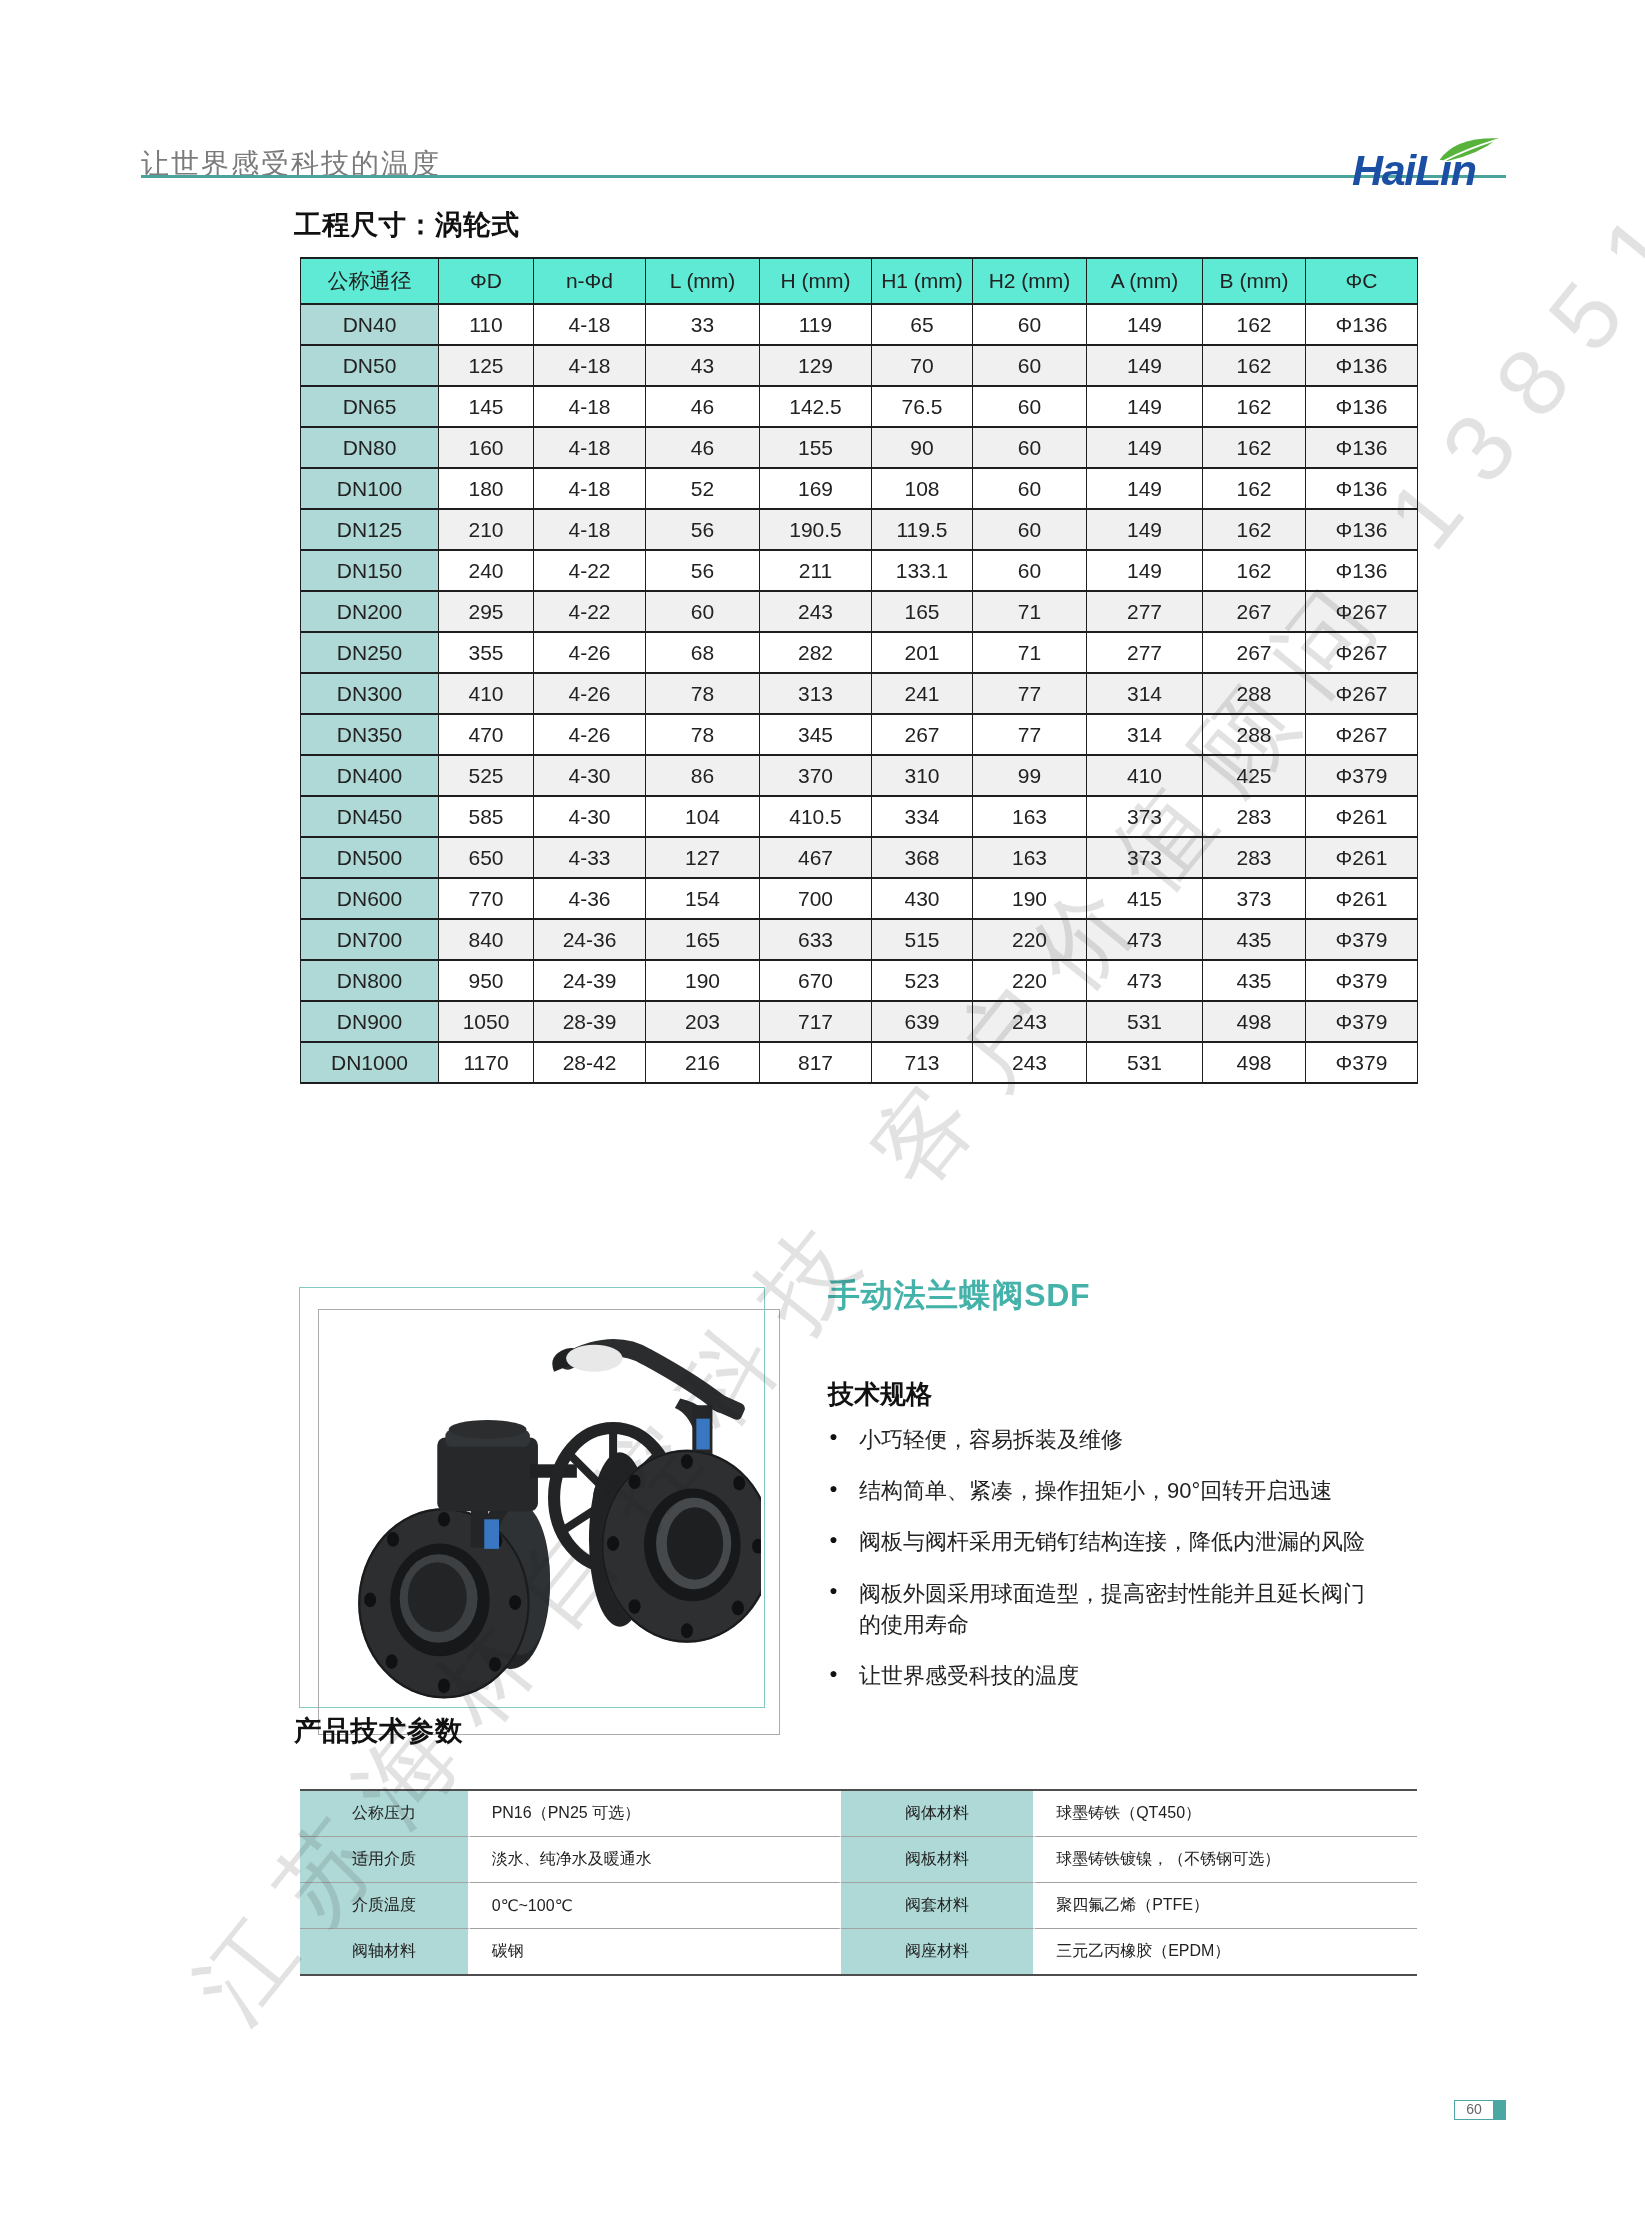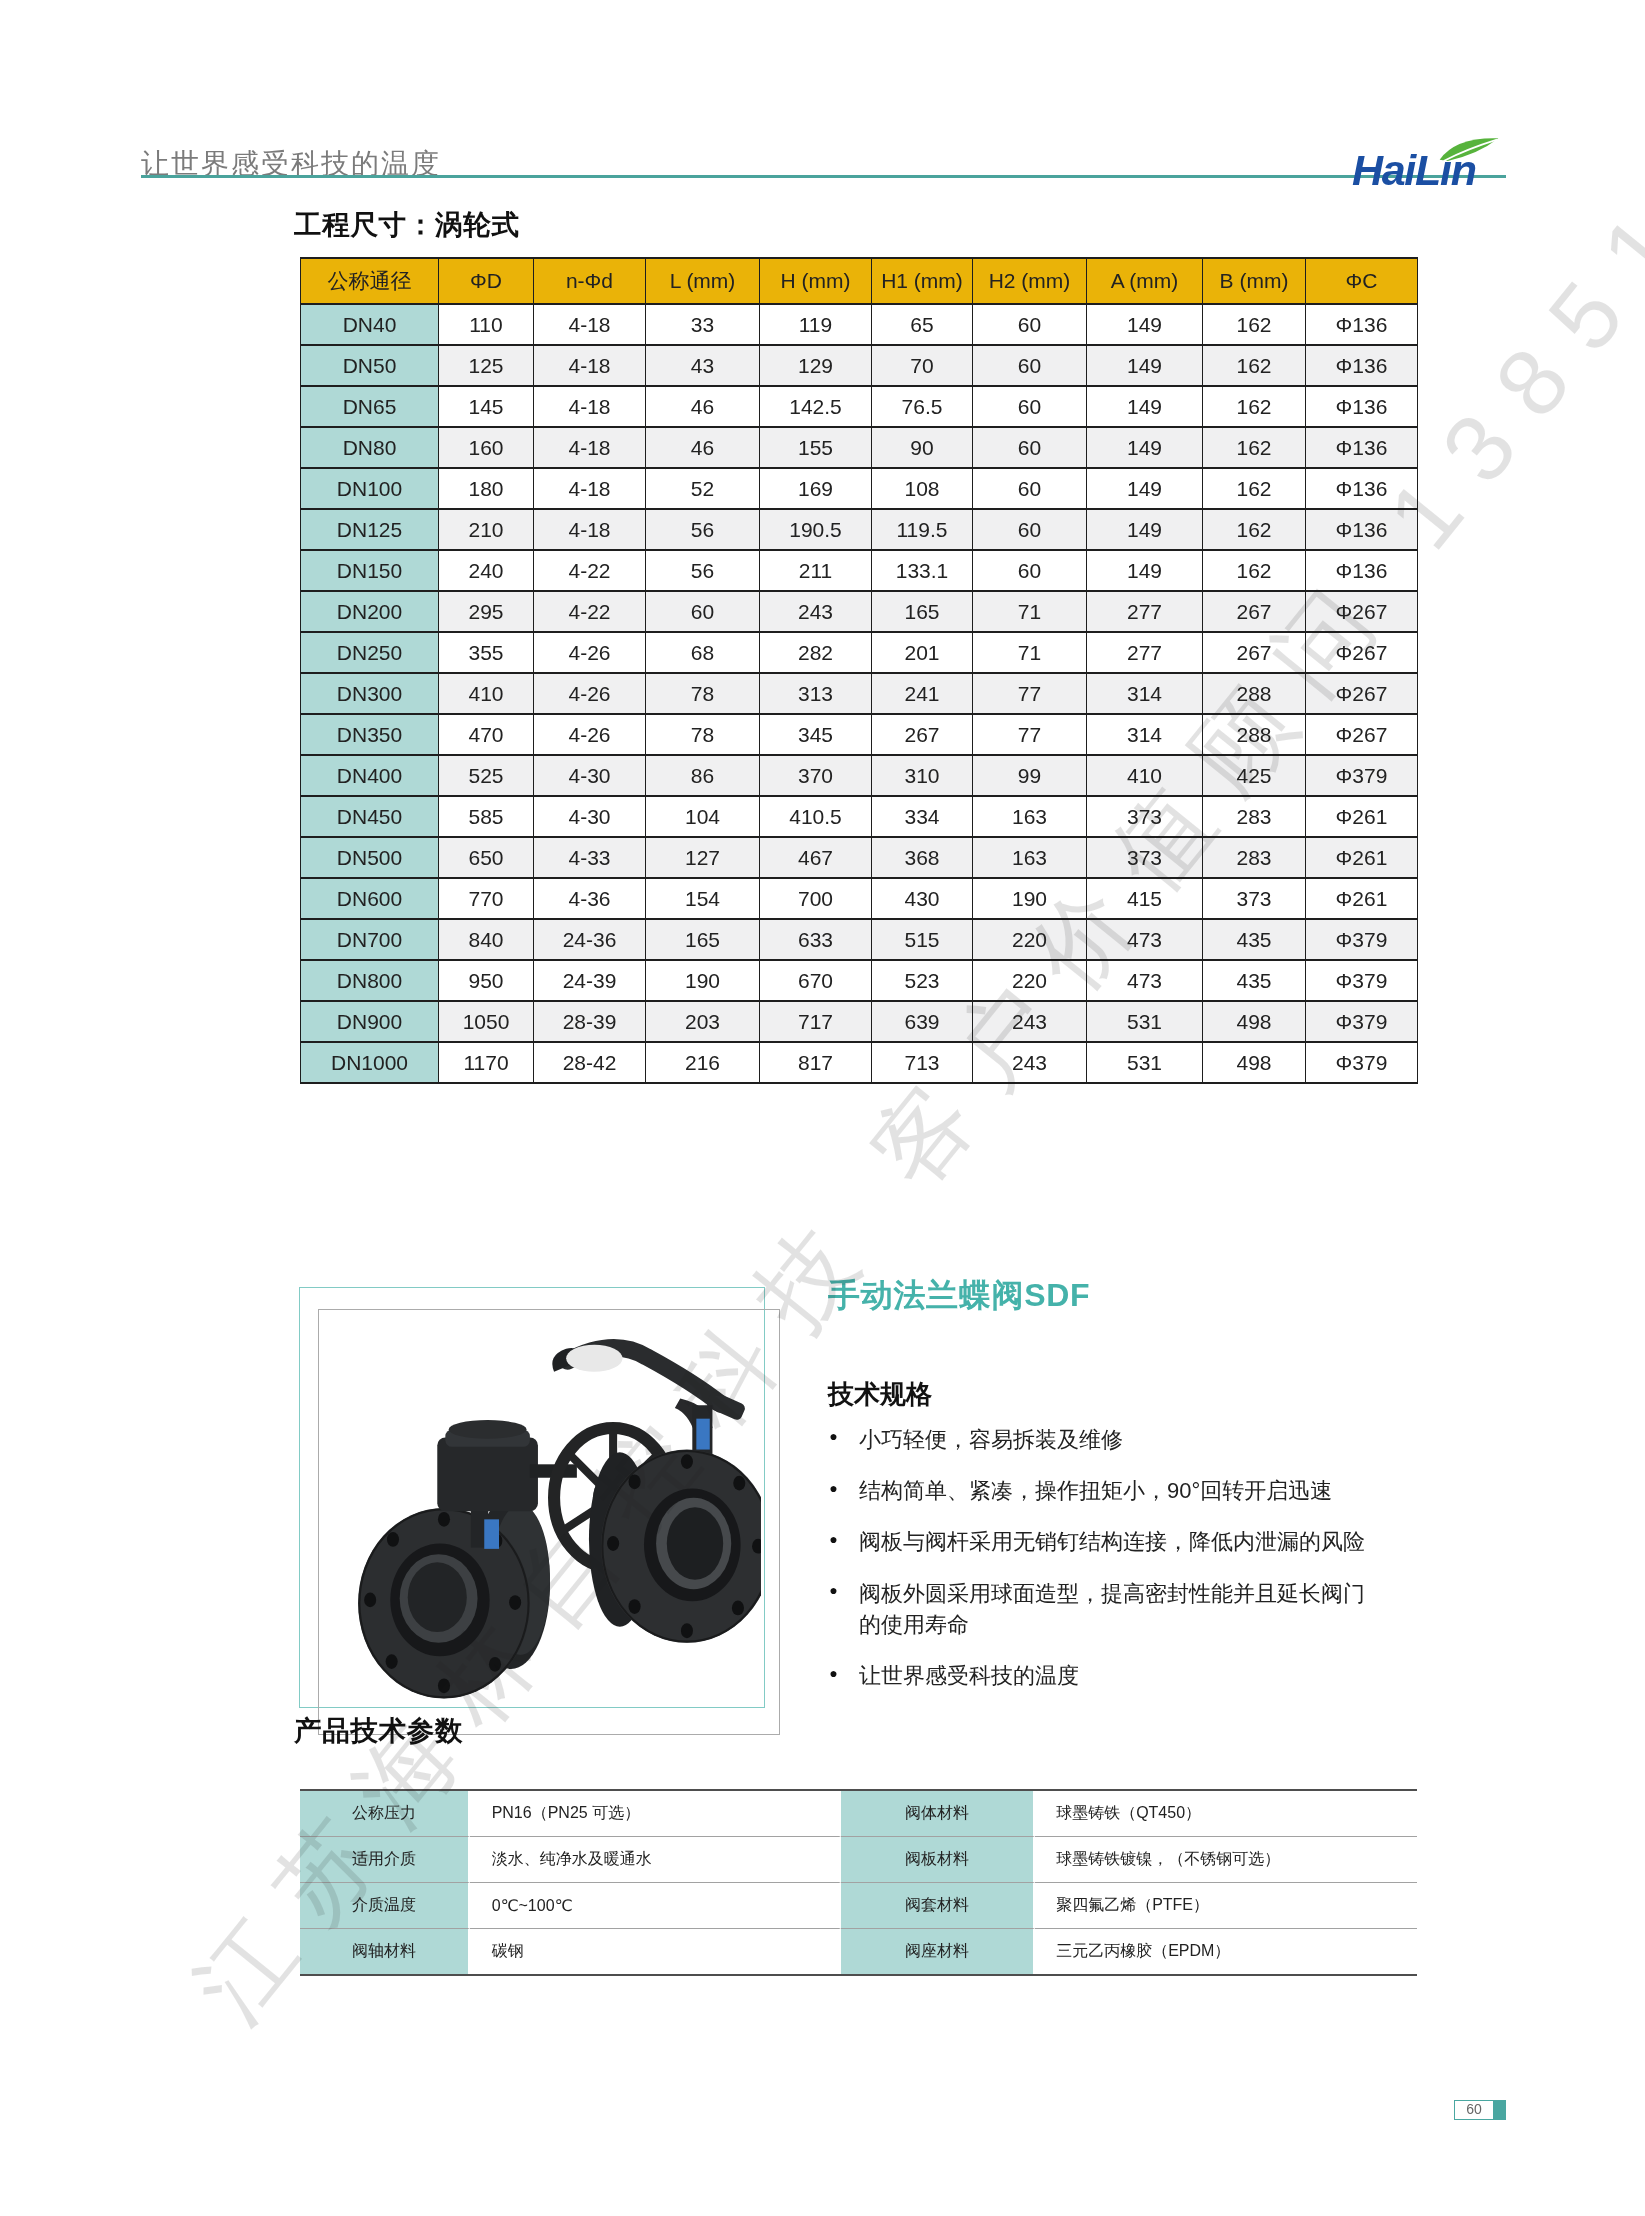--- a/index.html
+++ b/index.html
@@ -37,21 +37,21 @@
     position:absolute;left:300px;top:257px;width:1117px;
     border-collapse:collapse;table-layout:fixed;
     font-size:21px;color:#222;
   }
   #dims-table td{
     border-left:1.3px solid #1e1e1e;border-right:1.3px solid #1e1e1e;
     border-top:2px solid #1e1e1e;border-bottom:2px solid #1e1e1e;
     text-align:center;vertical-align:middle;padding:0;
     background:#ffffff;overflow:hidden;white-space:nowrap;
   }
-  #dims-table tbody.thead td{background:#eab308;height:44px;}
+  #dims-table tbody.thead td{background:#5eead4;height:44px;}
   #dims-table tbody.tdata td{height:39px;}
   #dims-table tbody.tdata td.cfirst{background:#afd9d6;}
   #dims-table tbody.tdata tr:nth-child(even) td:not(.cfirst){background:#f0f0f1;}
 
   
   .photo-frame-teal{position:absolute;left:299px;top:1287px;width:464px;height:419px;border:1.3px solid #82cbc5;background:transparent;}
   .photo-frame-gray{position:absolute;left:318px;top:1309px;width:460px;height:424px;border:0.7px solid #ababab;background:transparent;}
   .photo-svg{position:absolute;left:331px;top:1318px;width:430px;height:400px;}
 
   

